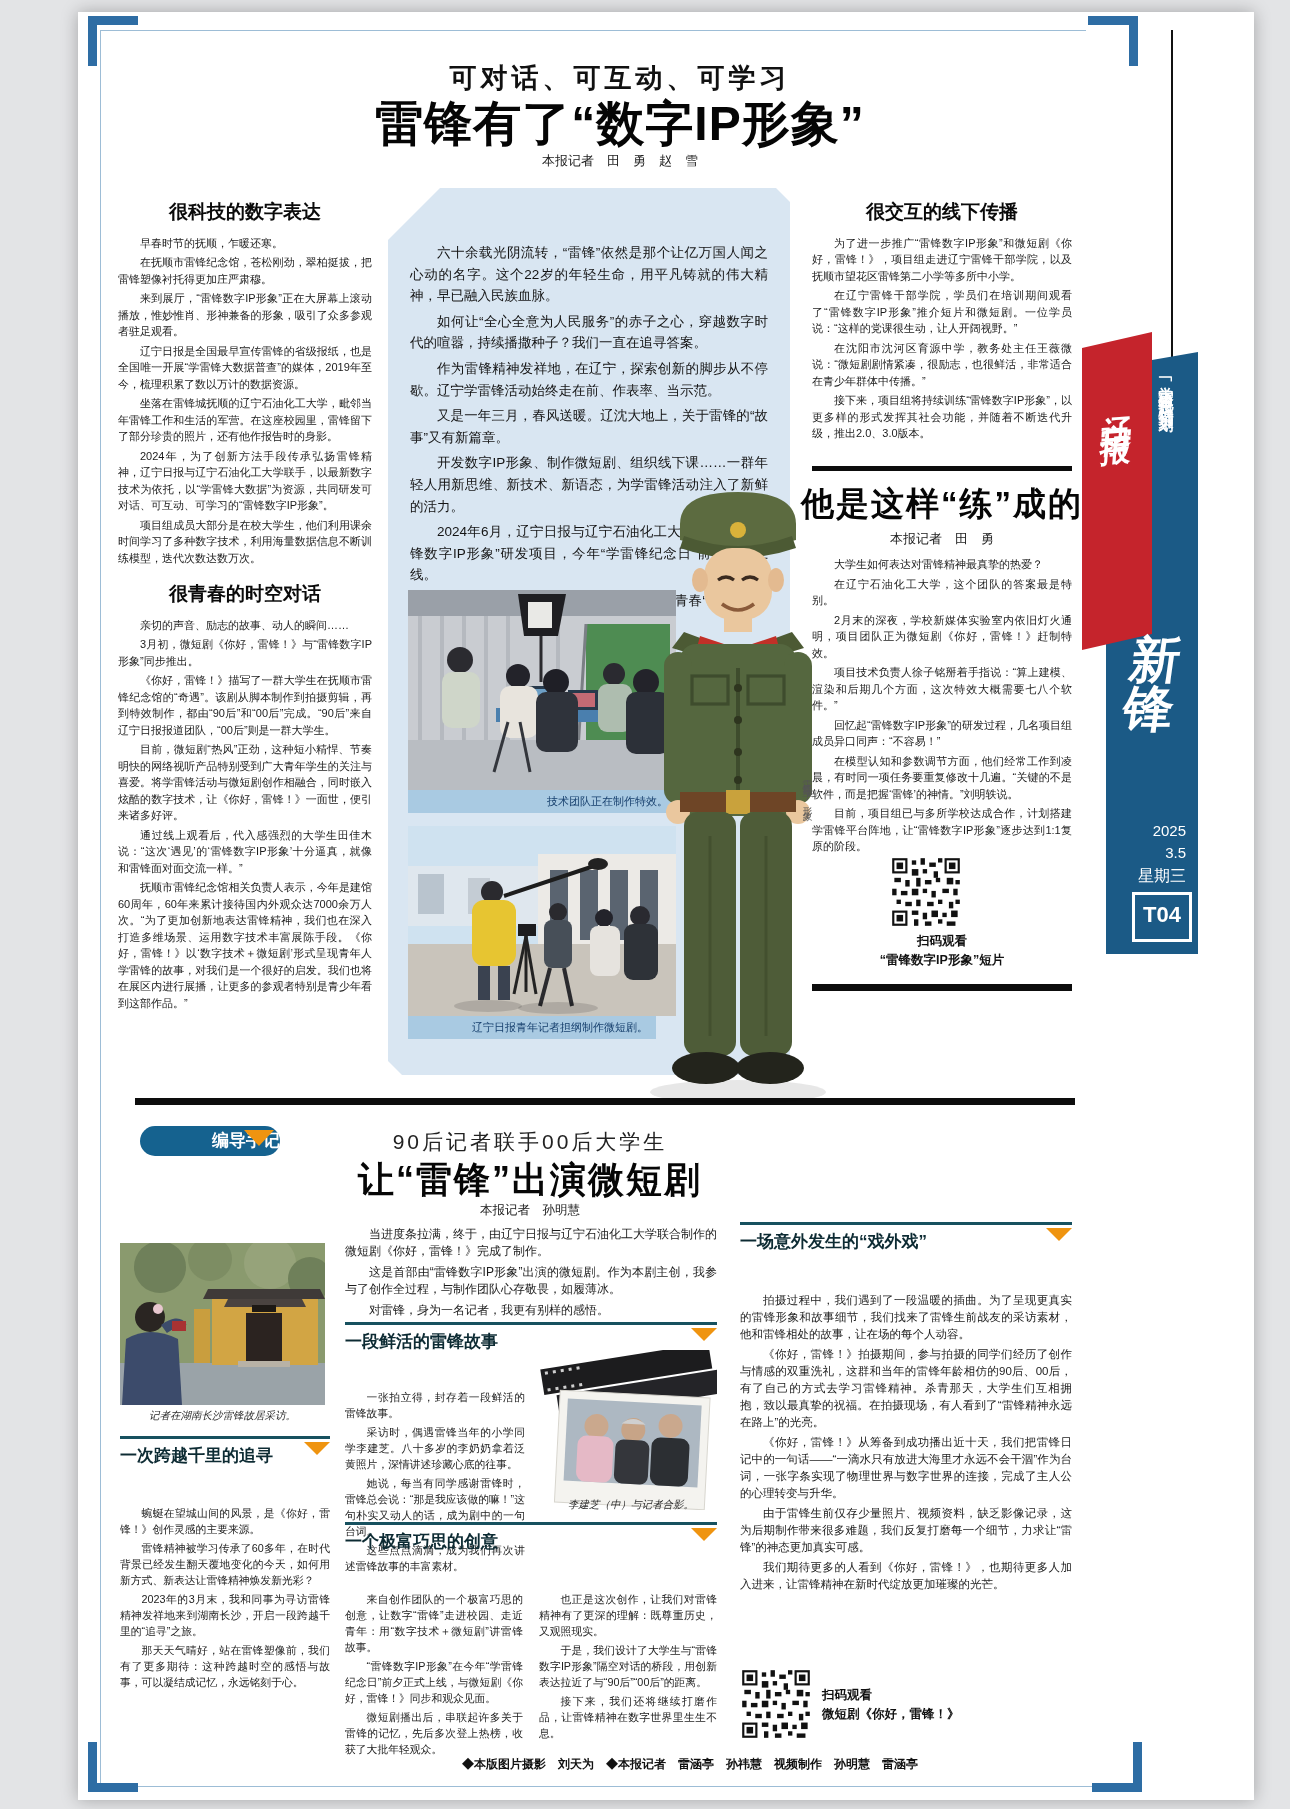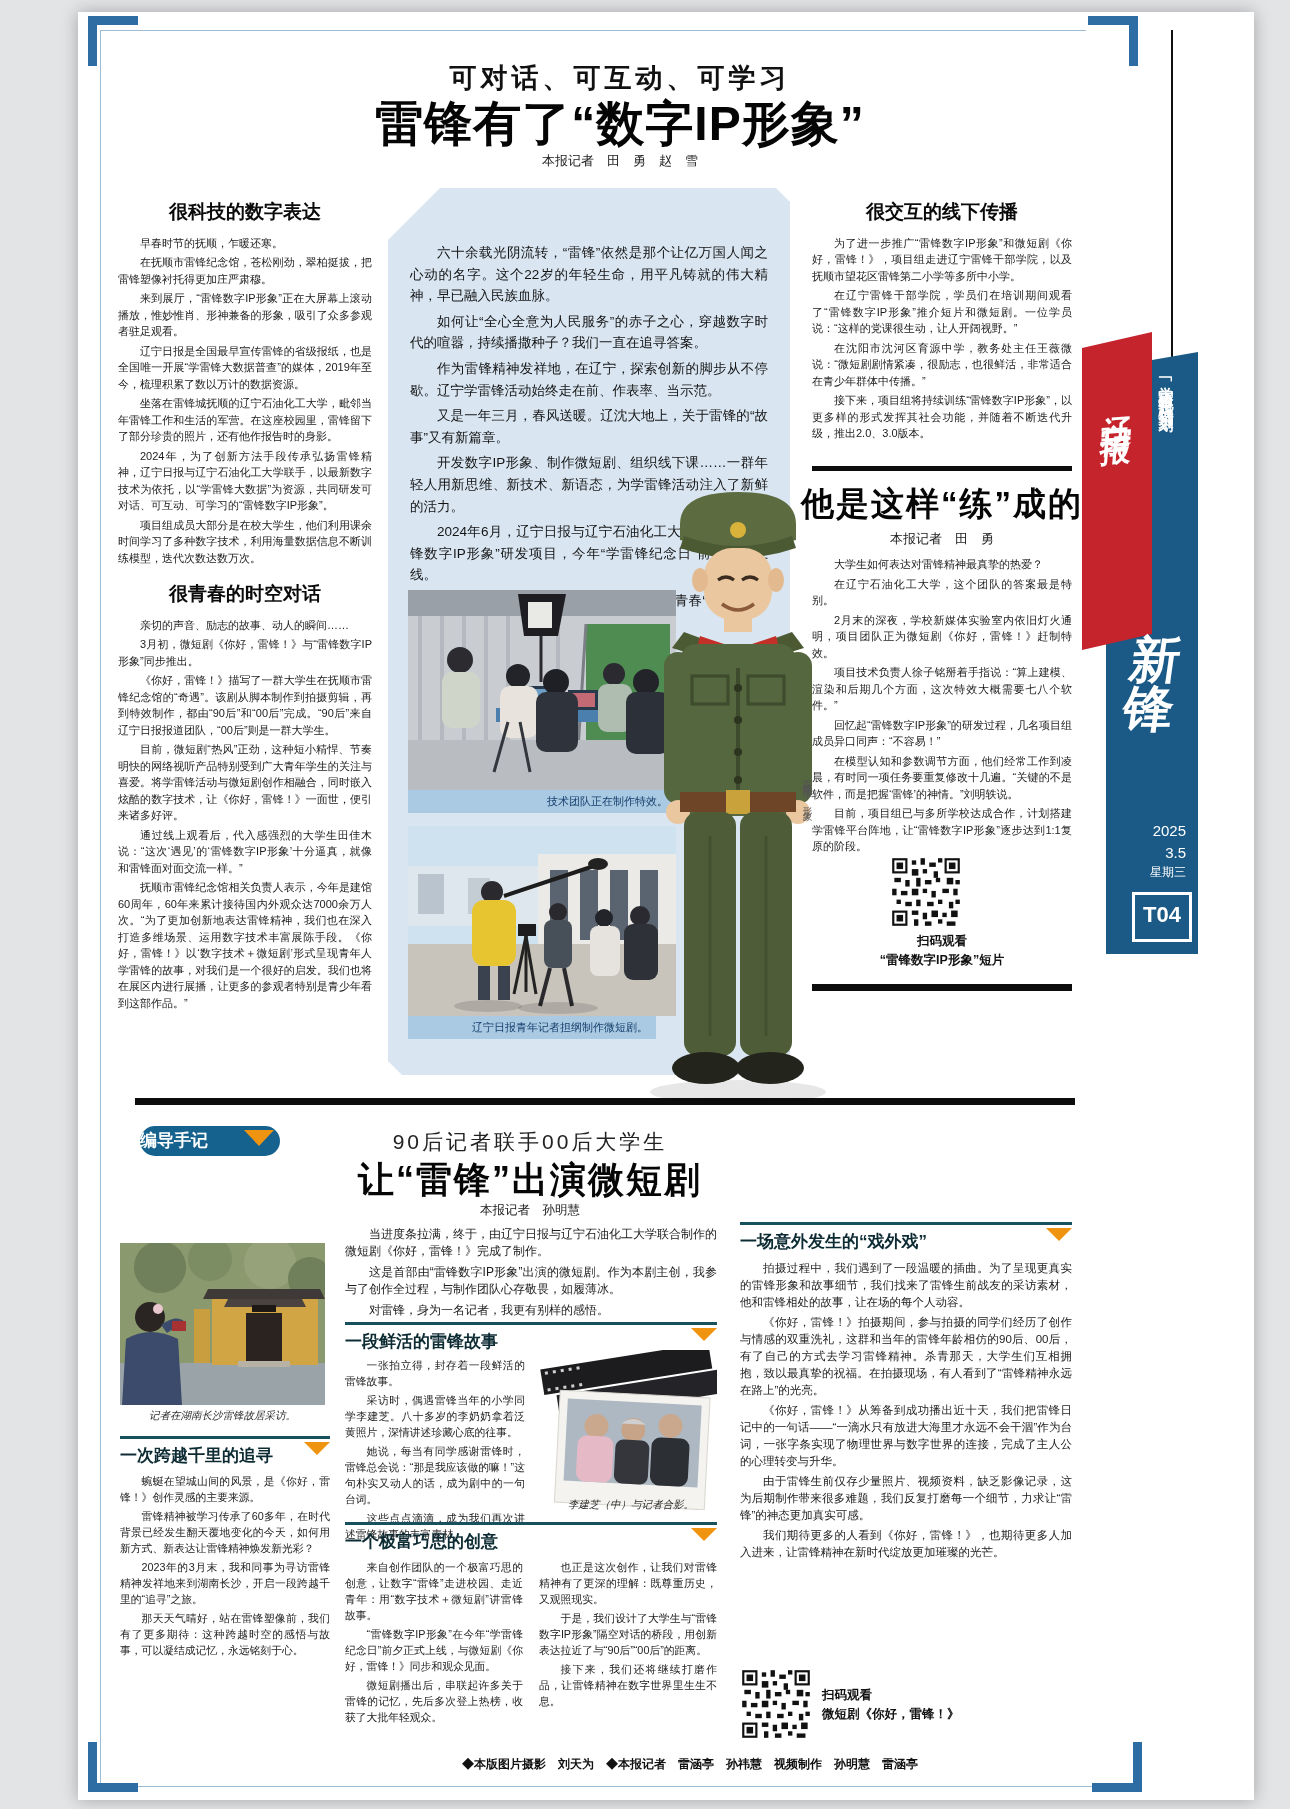--- a/index.html
+++ b/index.html
@@ -33,29 +33,29 @@
   
   .sb-blue{background:#1b5a86;clip-path:polygon(0 16px,100% 0,100% 100%,0 100%);}
   .sb-red{background:#c5242c;clip-path:polygon(0 5%,100% 0,100% 95%,0 100%);}
   .vtext{writing-mode:vertical-rl;color:#fff;}
   .masthead-cn{font-size:31px;font-weight:900;transform:skewY(-4deg) skewX(-4deg);letter-spacing:6px;}
   .sb-strip{font-size:15px;font-weight:bold;letter-spacing:3px;}
   .brand{font-size:50px;font-weight:900;color:#fff;line-height:.98;transform:skewX(-8deg);text-align:center;}
   .sb-date{color:#fff;text-align:right;line-height:1.45;}
   .t04{border:3px solid #fff;color:#fff;font-weight:900;font-size:22px;text-align:center;line-height:40px;}
   
-  .tag{background:#15628f;border-radius:16px;color:#fff;font-weight:bold;font-size:17px;line-height:30px;text-align:left;}
+  .tag{background:#15628f;border-radius:16px;color:#fff;font-weight:bold;font-size:17px;line-height:30px;text-align:right;}
   .tri{width:0;height:0;border-left:15px solid transparent;border-right:15px solid transparent;border-top:16px solid #ef9410;}
   .bkick{font-size:21px;color:#222;letter-spacing:3px;text-align:center;}
   .bttl{font-size:36px;font-weight:900;color:#060606;letter-spacing:2px;text-align:center;}
   .bby{font-size:12.5px;color:#222;text-align:center;}
   .bintro{font-size:12px;line-height:1.45;color:#1b1b1b;}
   .bsub{border-top:3px solid #17515f;padding-top:5px;font-size:17px;font-weight:bold;color:#0d2b33;}
   .bsub .tri{position:absolute;right:0;top:3px;border-left:13px solid transparent;border-right:13px solid transparent;border-top:13px solid #ef9410;}
-  .bcol{font-size:10.8px;line-height:1.48;color:#222;}
+  .bcol{font-size:10.8px;line-height:1.48;color:#222;margin-top:32px;}
   .credit{font-size:12px;font-weight:bold;color:#111;text-align:center;}
 </style>
 </head>
 <body>
 
 <div id="canvas">
 
   <svg width="0" height="0" style="position:absolute">
     <defs>
       <g id="qrsym">
@@ -306,21 +306,21 @@
   <div class="abs sb-red" style="left:1082px;top:332px;width:70px;height:318px"></div>
   <div class="abs vtext masthead-cn" style="left:1090px;top:392px;height:230px">辽宁日报</div>
   <div class="abs vtext sb-strip" style="left:1156px;top:372px;height:270px">「学雷锋纪念日」特别策划</div>
   <div class="abs brand" style="left:1110px;top:636px;width:84px">
     <div>新</div>
     <div>锋</div>
   </div>
   <div class="abs sb-date" style="left:1106px;top:820px;width:80px">
     <div style="font-size:15px">2025</div>
     <div style="font-size:15px">3.5</div>
-    <div style="font-size:12px">星期三</div>
+    <div style="font-size:16px">星期三</div>
   </div>
   <div class="abs t04" style="left:1132px;top:892px;width:54px;height:44px">T04</div>
 
   <div class="abs hrule" style="left:135px;top:1098px;width:940px;height:7px"></div>
 
   <div class="abs tag" style="left:140px;top:1126px;width:140px">
     <span>编导手记</span>
     <div class="tri abs" style="left:104px;top:4px"></div>
   </div>
 

